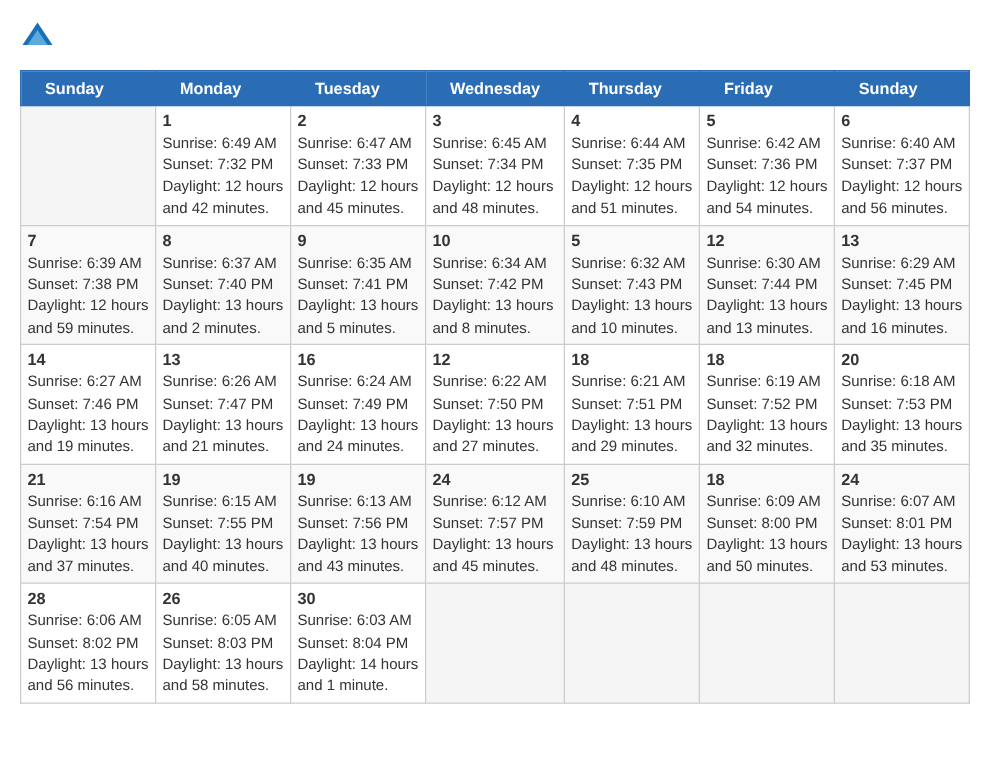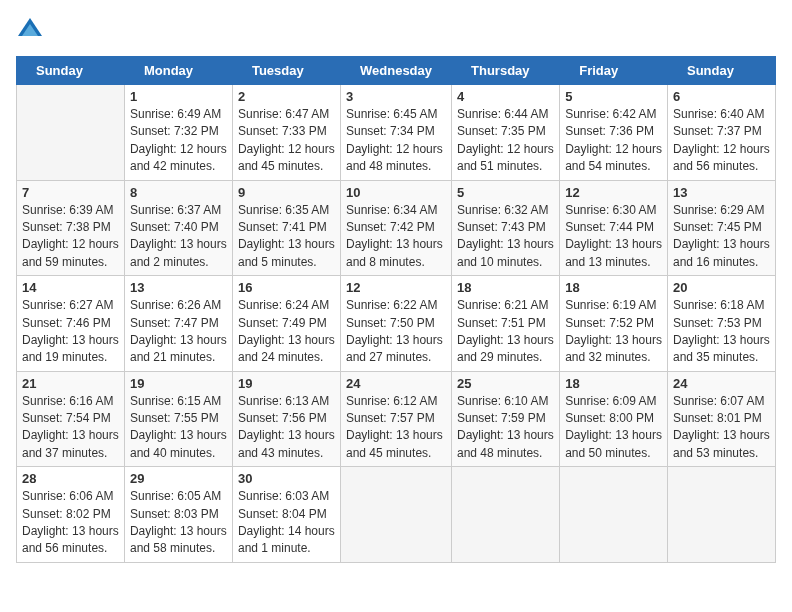--- a/index.html
+++ b/index.html
@@ -220,21 +220,21 @@
           <span class="day-number">24</span>
           <div class="day-info">Sunrise: 6:07 AM<br>Sunset: 8:01 PM<br>Daylight: 13 hours<br>and 53 minutes.</div>
         </td>
       </tr>
       <tr>
         <td>
           <span class="day-number">28</span>
           <div class="day-info">Sunrise: 6:06 AM<br>Sunset: 8:02 PM<br>Daylight: 13 hours<br>and 56 minutes.</div>
         </td>
         <td>
-          <span class="day-number">29</span>
+          <span class="day-number">26</span>
           <div class="day-info">Sunrise: 6:05 AM<br>Sunset: 8:03 PM<br>Daylight: 13 hours<br>and 58 minutes.</div>
         </td>
         <td>
           <span class="day-number">30</span>
           <div class="day-info">Sunrise: 6:03 AM<br>Sunset: 8:04 PM<br>Daylight: 14 hours<br>and 1 minute.</div>
         </td>
         <td class="empty"></td>
         <td class="empty"></td>
         <td class="empty"></td>
         <td class="empty"></td>

